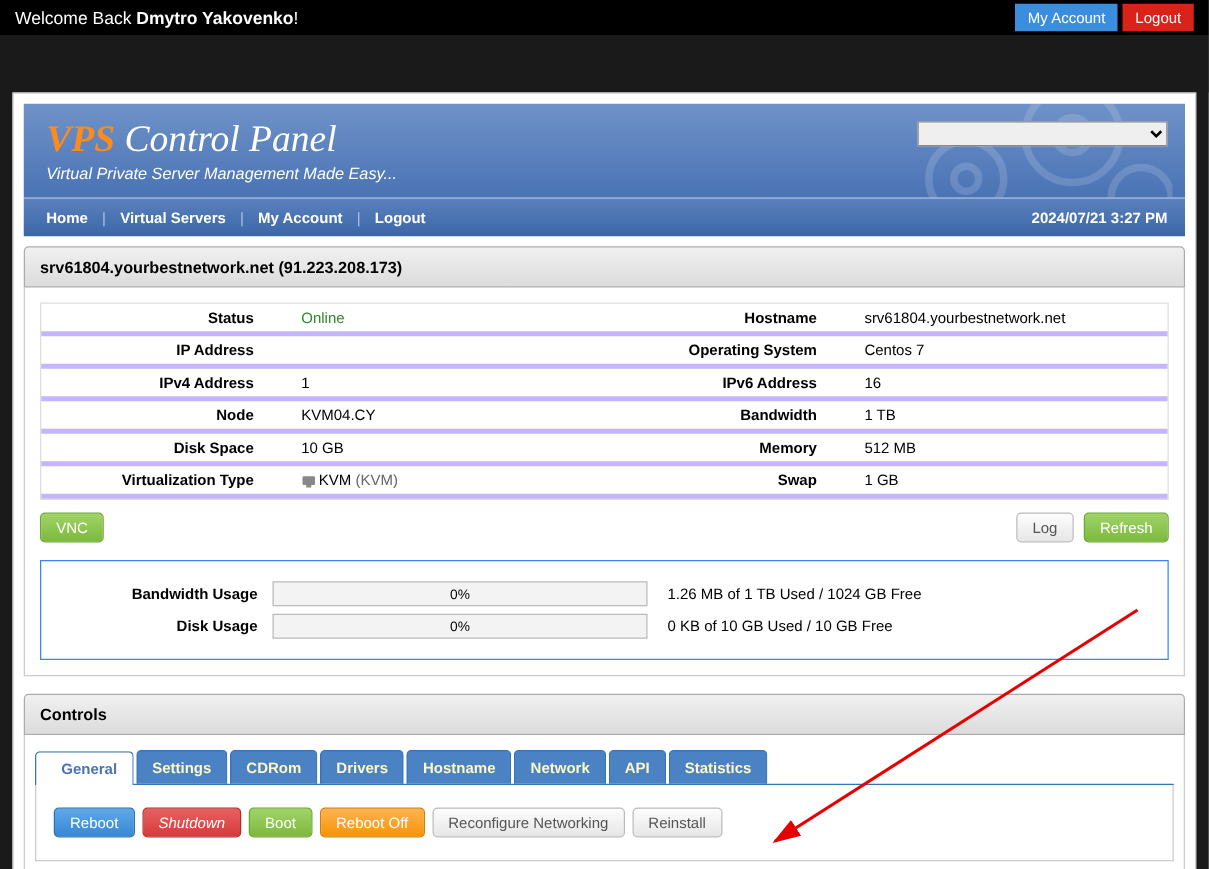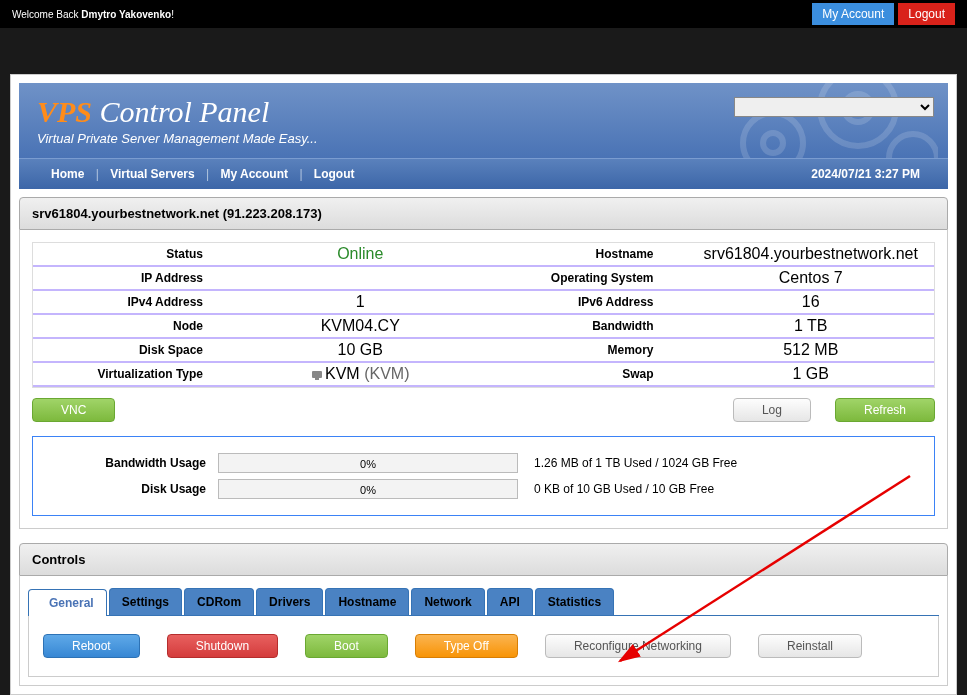--- a/index.html
+++ b/index.html
@@ -11,21 +11,21 @@
     }
     .topbar {
       background: #000;
       color: #fff;
       padding: 6px 12px;
       display: flex;
       justify-content: space-between;
       align-items: center;
       height: 28px;
     }
-    .topbar .welcome { font-size: 10px; }
+    .topbar .welcome { font-size: 14px; }
     .topbar .welcome b { font-weight: bold; }
     .topbar .right-buttons { display: flex; gap: 4px; }
     .btn-myaccount {
       background: #3b8ede;
       color: #fff;
       border: none;
       padding: 4px 10px;
       font-size: 12px;
       cursor: pointer;
     }
@@ -81,21 +81,21 @@
       right: 10px;
       bottom: -20px;
       opacity: 0.15;
     }
     .navbar {
       background: linear-gradient(#5a81bc, #3c66a8);
       color: #fff;
       display: flex;
       justify-content: space-between;
       align-items: center;
-      padding: 8px 28px;
+      padding: 8px 14px;
       font-weight: bold;
       font-size: 12px;
       border-top: 1px solid #7a9cd0;
     }
     .navbar .nav-links span { margin: 0 4px; cursor: pointer;}
     .navbar .nav-sep { color: #b0c4de; font-weight: normal; }
     .section-header {
       margin-top: 8px;
       background: linear-gradient(#f0f0f0, #dcdcdc);
       border: 1px solid #aaa;
@@ -109,46 +109,45 @@
       border-top: none;
       padding: 12px;
     }
     .info-table {
       border: 1px solid #ddd;
       display: flex;
     }
     .info-col { flex: 1; }
     .info-row {
       display: flex;
-      border-bottom: 2px solid #c4b5fd;
+      border-bottom: 4px solid #c4b5fd;
       line-height: 22px;
       gap: 24px;
     }
     .info-label {
       width: 180px;
       text-align: right;
       padding: 0 10px;
       font-weight: bold;
       font-size: 12px;
     }
     .info-value {
       flex: 1;
       padding: 0 4px;
-      font-size: 16px;
-      text-align: center;
+      font-size: 12px;
     }
     .online { color: #2a8a2a; }
     .btn-row {
       display: flex;
       justify-content: space-between;
       margin-top: 10px;
     }
     .btn {
       border-radius: 4px;
-      padding: 4px 28px;
+      padding: 4px 12px;
       font-size: 12px;
       cursor: pointer;
       border: 1px solid;
     }
     .btn-green {
       background: linear-gradient(#a0d468, #7db93d);
       border-color: #6aa832;
       color: #fff;
     }
     .btn-gray {
@@ -158,20 +157,21 @@
     }
     .btn-blue {
       background: linear-gradient(#5fa9e8, #3787d4);
       border-color: #2d72b5;
       color: #fff;
     }
     .btn-red {
       background: linear-gradient(#e8605f, #d43c3c);
       border-color: #b52d2d;
       color: #fff;
+      font-style: italic;
     }
     .btn-orange {
       background: linear-gradient(#fbb450, #f89406);
       border-color: #d87e04;
       color: #fff;
     }
     .usage-box {
       border: 1px solid #3b82f6;
       margin-top: 14px;
       padding: 10px;
@@ -219,28 +219,28 @@
       position: relative;
     }
     .tab.active {
       background: #fff;
       color: #4a73b5;
       top: 1px;
       padding-left: 20px;
     }
     .tab.inactive {
       background: #4a82c3;
-      color: #000000;
+      color: #fef9c3;
     }
     .tab-content {
       border: 1px solid #ccc;
       border-top: none;
       padding: 18px 14px;
       display: flex;
-      gap: 27px;
+      gap: 6px;
       align-items: center;
     }
     .arrow-overlay {
       position: absolute;
       pointer-events: none;
     }
     .kvm-icon {
       width: 12px;
       height: 12px;
       display: inline-block;
@@ -356,21 +356,21 @@
             <div class="info-label">Swap</div>
             <div class="info-value">1 GB</div>
           </div>
       </div>
     </div>
 
     <div class="btn-row">
       <div>
         <button class="btn btn-green">VNC</button>
       </div>
-      <div style="display:flex; gap:24px;">
+      <div style="display:flex; gap:8px;">
         <button class="btn btn-gray">Log</button>
         <button class="btn btn-green">Refresh</button>
       </div>
     </div>
 
     <div class="usage-box">
       <div class="usage-row">
         <div class="usage-label">Bandwidth Usage</div>
         <div class="progress-bar"><span>0%</span></div>
         <div class="usage-text">1.26 MB of 1 TB Used / 1024 GB Free</div>
@@ -393,21 +393,21 @@
         <div class="tab inactive">Drivers</div>
         <div class="tab inactive">Hostname</div>
         <div class="tab inactive">Network</div>
         <div class="tab inactive">API</div>
         <div class="tab inactive">Statistics</div>
       </div>
       <div class="tab-content">
         <button class="btn btn-blue">Reboot</button>
         <button class="btn btn-red">Shutdown</button>
         <button class="btn btn-green">Boot</button>
-        <button class="btn btn-orange">Type Off</button>
+        <button class="btn btn-orange">Reboot Off</button>
         <button class="btn btn-gray">Reconfigure Networking</button>
         <button class="btn btn-gray">Reinstall</button>
       </div>
     </div>
     <svg class="arrow-overlay" style="left:560px; top:-110px;" width="350" height="210">
       <defs>
         <marker id="arrowhead" markerWidth="10" markerHeight="10" refX="8" refY="3" orient="auto">
           <polygon points="0 0, 9 3, 0 6" fill="#e60000"></polygon>
         </marker>
       </defs>

